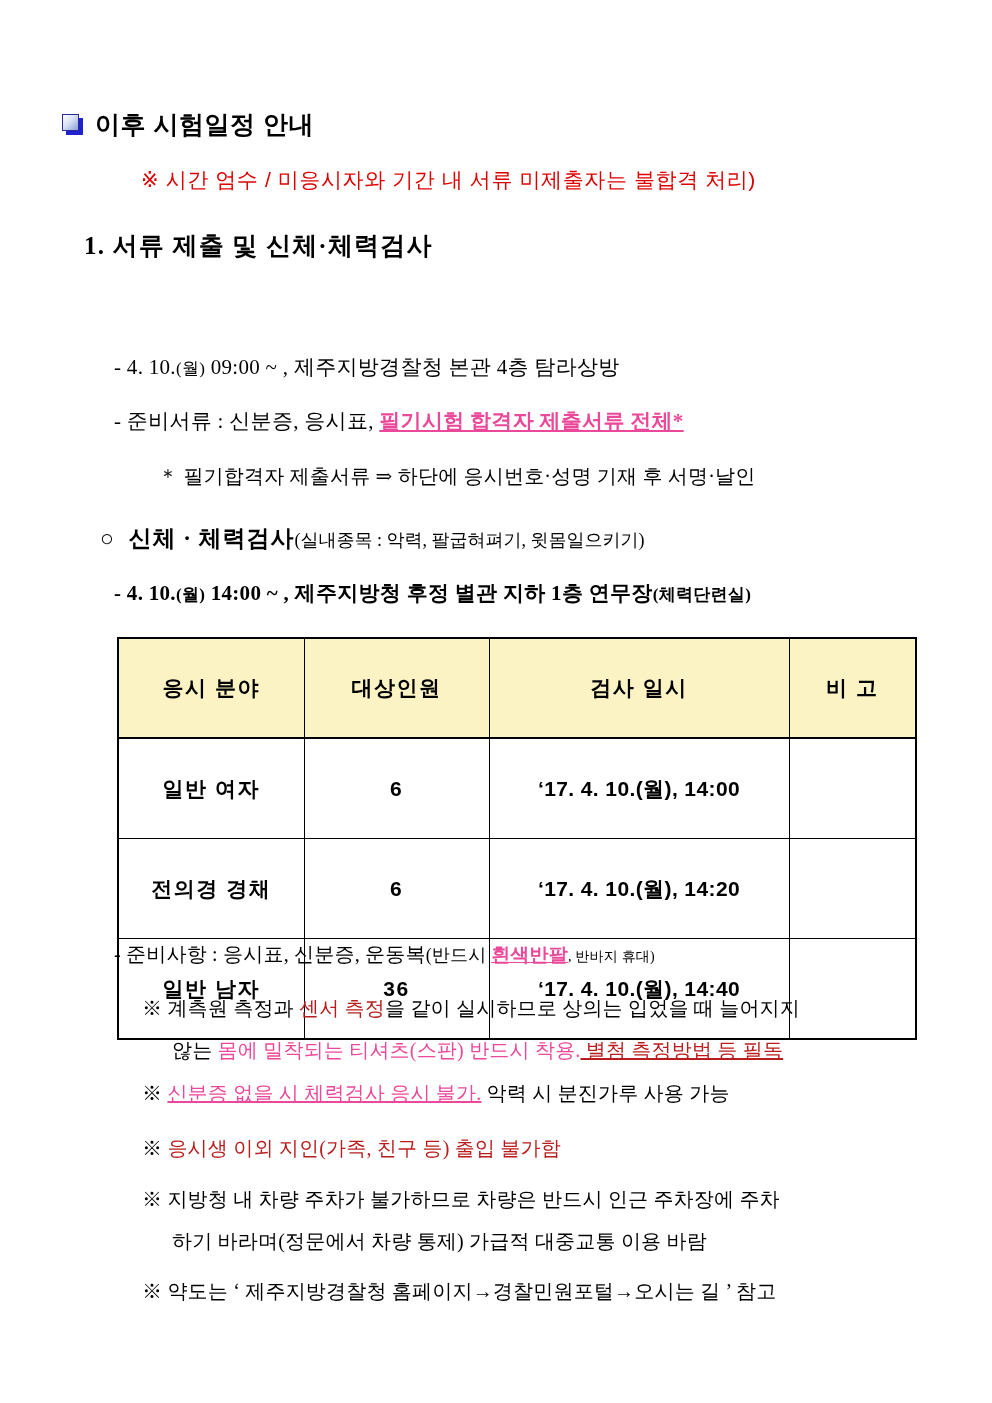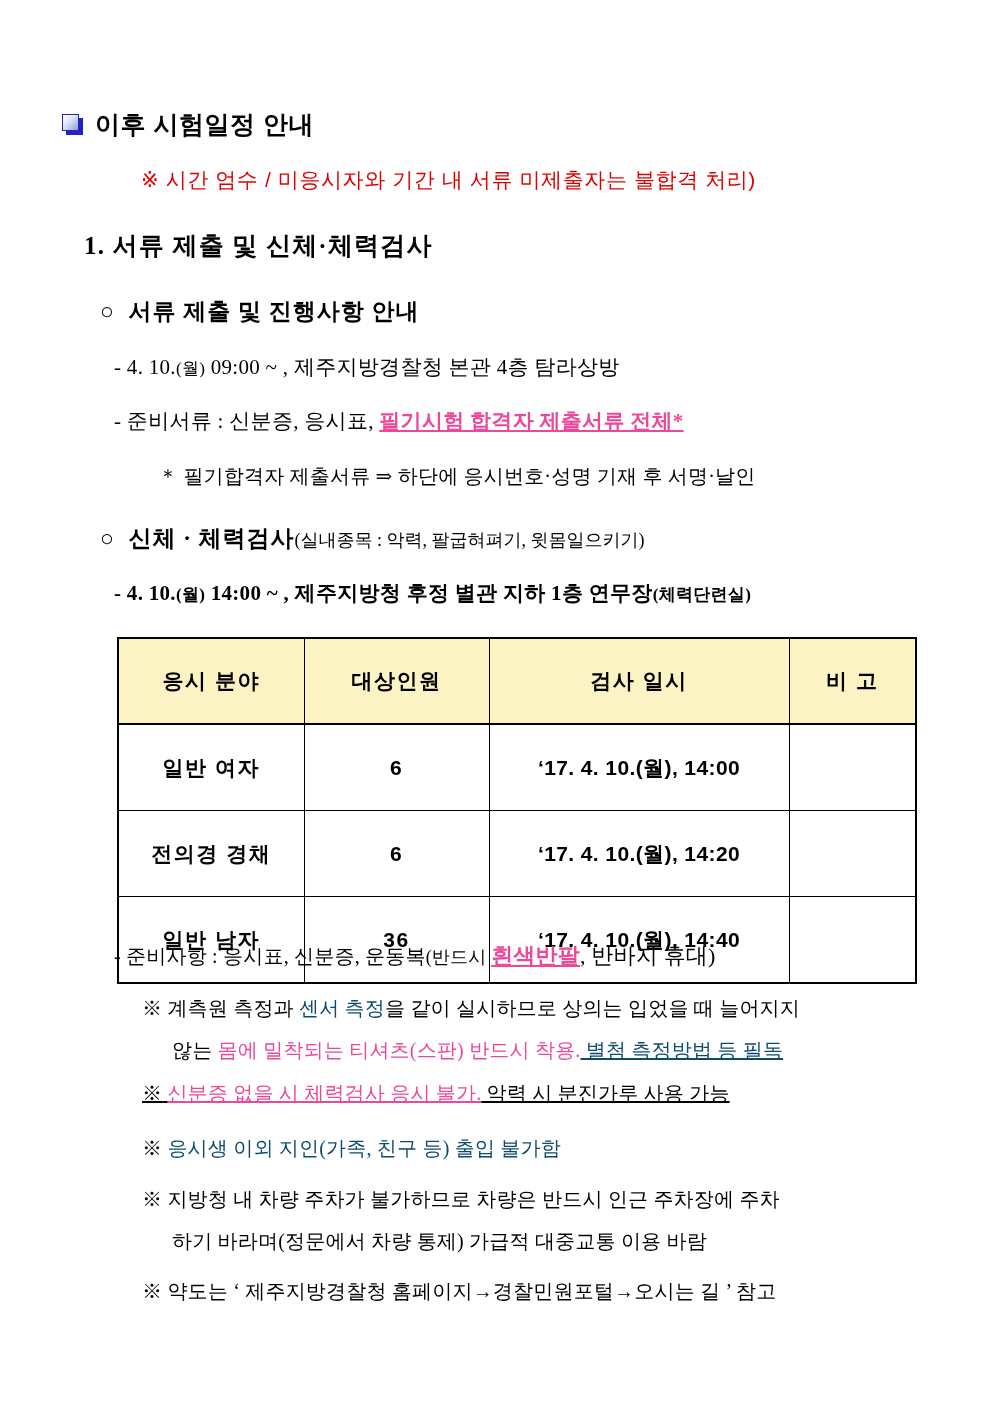--- a/index.html
+++ b/index.html
@@ -64,21 +64,21 @@
     white-space: nowrap;
   }
 
   
   .line {
     position: absolute;
     white-space: nowrap;
     font-family: "Liberation Serif", "DejaVu Serif", serif;
   }
   .red  { color: #ec4899; }
-  .blue { color: #0c4a6e; }
+  .blue { color: #b91c1c; }
   .u    { text-decoration: underline; }
   .b    { font-weight: bold; }
 
   .note-top {
     left: 113px;
     top: 166px;
     font-size: 21px;
     color: #dd0000;
     font-family: "Liberation Sans", "DejaVu Sans", sans-serif;
     letter-spacing: 0.6px;
@@ -140,21 +140,21 @@
 
   .exam-table th,
   .exam-table td {
     border: 1.3px solid #000000;
     text-align: center;
     vertical-align: middle;
     font-size: 21px;
     font-weight: bold;
     letter-spacing: 1.5px;
     height: 67px;
-    padding: 9px;
+    padding: 16px;
   }
   .exam-table thead th {
     background: #fbf3c4;
     height: 66px;
   }
   .exam-table tbody tr:first-child td {
     border-top: 2.2px solid #000;
   }
   .exam-table td.date-cell {
     letter-spacing: 0.4px;
@@ -176,23 +176,20 @@
     </span>
     <span class="htext">이후 시험일정 안내</span>
   </div>
 
   <div class="line note-top">※ 시간 엄수 / 미응시자와 기간 내 서류 미제출자는 불합격 처리)</div>
 
   <div class="line num-item">
     <span>1.</span><span>&nbsp;</span><span>서류 제출 및 신체·체력검사</span>
   </div>
 
-  <div class="line circle-item" style="left:100px; top:296px;">
-    <span>○</span><span>&nbsp;&nbsp;</span><span>서류 제출 및 진행사항 안내</span>
-  </div>
 
   <div class="line dash-item" style="left:114px; top:353px;">
     <span>-</span><span>&nbsp;</span><span>4. 10.</span><span class="small">(월)</span><span> 09:00 ~ , 제주지방경찰청 본관 4층 탐라상방</span>
   </div>
 
   <div class="line dash-item" style="left:114px; top:407px;">
     <span>-</span><span>&nbsp;</span><span>준비서류 : 신분증, 응시표, </span><span class="red u b">필기시험 합격자 제출서류 전체*</span>
   </div>
 
   <div class="line star-item" style="left:158px; top:463px;text-align:center;">
@@ -238,32 +235,32 @@
       <tr>
         <td>일반 남자</td>
         <td>36</td>
         <td class="date-cell">‘17. 4. 10.(월), 14:40</td>
         <td class="blank-cell"></td>
       </tr>
     </tbody>
   </table>
 
   <div class="line note-item" style="left:114px; top:941px;">
-    <span>-</span><span>&nbsp;</span><span>준비사항 : 응시표, 신분증, 운동복</span><span style="font-size:18px">(반드시 </span><span class="red u b" style="font-size:22px">흰색반팔</span><span style="font-size:22px">, 반바지 휴대)</span>
+    <span>-</span><span>&nbsp;</span><span>준비사항 : 응시표, 신분증, 운동복</span><span style="font-size:18px">(반드시 </span><span class="red u b" style="font-size:19px">흰색반팔</span><span style="font-size:14px">, 반바지 휴대)</span>
   </div>
 
   <div class="line note-item" style="left:142px; top:995px;">
     <span>※</span><span>&nbsp;</span><span>계측원 측정과 </span><span class="blue">센서 측정</span><span>을 같이 실시하므로 상의는 입었을 때 늘어지지</span>
   </div>
 
   <div class="line note-item" style="left:172px; top:1037px;">
     <span>않는 </span><span class="red">몸에 밀착되는 티셔츠(스판) 반드시 착용.</span><span class="blue u"> 별첨 측정방법 등 필독</span>
   </div>
 
-  <div class="line note-item" style="left:142px; top:1080px;text-decoration:underline;">
+  <div class="line note-item" style="left:142px; top:1080px;">
     <span>※</span><span>&nbsp;</span><span class="red u">신분증 없을 시 체력검사 응시 불가.</span><span> 악력 시 분진가루 사용 가능</span>
   </div>
 
   <div class="line note-item" style="left:142px; top:1135px;">
     <span>※</span><span>&nbsp;</span><span class="blue">응시생 이외 지인(가족, 친구 등) 출입 불가함</span>
   </div>
 
   <div class="line note-item" style="left:142px; top:1186px;">
     <span>※</span><span>&nbsp;</span><span>지방청 내 차량 주차가 불가하므로 차량은 반드시 인근 주차장에 주차</span>
   </div>

